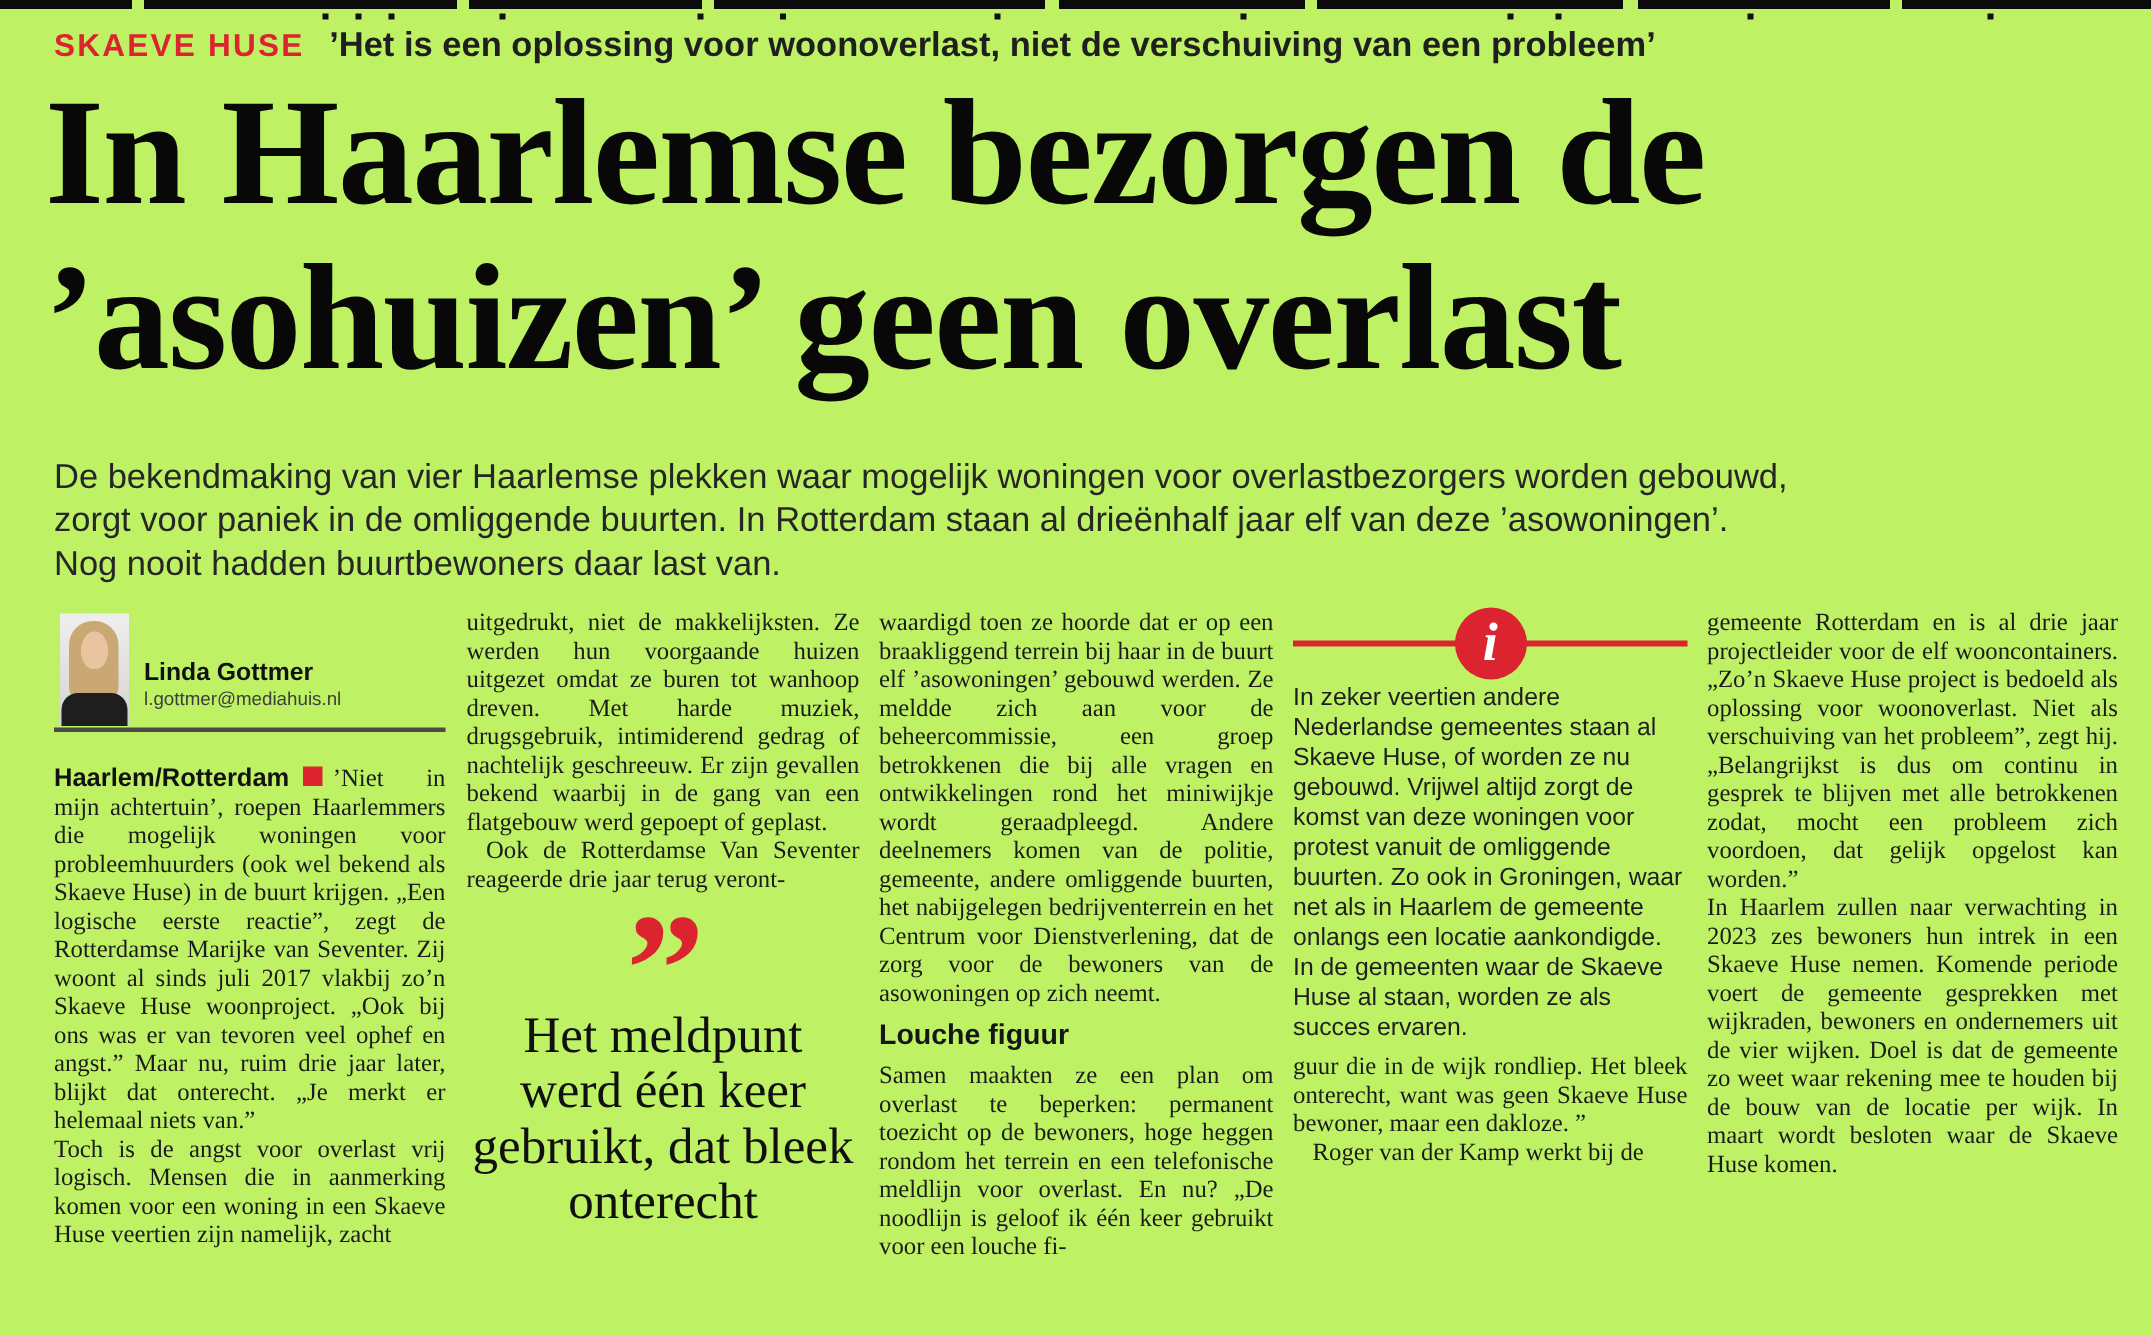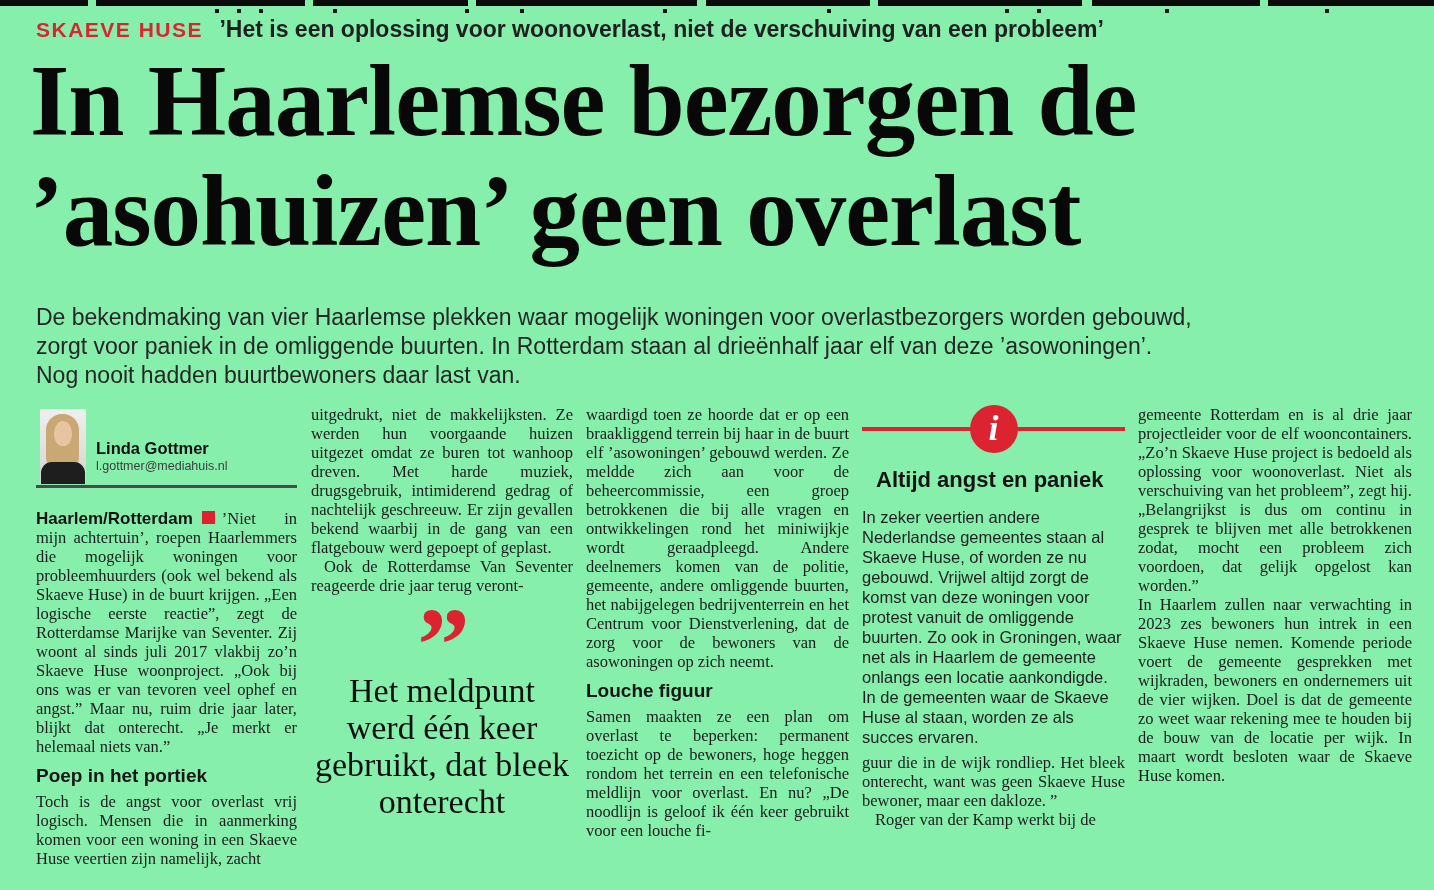--- a/index.html
+++ b/index.html
@@ -1,16 +1,16 @@
 <!DOCTYPE html>
 <html><head>
 <meta charset="utf-8">
 <style>
   html,body{margin:0;padding:0;background:#ffffff;}
-  .page{position:relative;width:1434px;height:890px;background:#86efac;overflow:hidden;
+  .page{position:relative;width:1434px;height:890px;background:#bef264;overflow:hidden;
         font-family:"Liberation Serif",serif;color:#1b1b1b;}
 
   
   .top-strip{position:absolute;left:0;top:0;width:1434px;height:6px;
     background:linear-gradient(to right,
       #0b0b0b 0 88px,transparent 88px 96px,
       #0b0b0b 96px 305px,transparent 305px 313px,
       #0b0b0b 313px 468px,transparent 468px 476px,
       #0b0b0b 476px 697px,transparent 697px 706px,
       #0b0b0b 706px 870px,transparent 870px 878px,
@@ -111,21 +111,20 @@
         <div class="bp-face"></div>
         <div class="bp-shirt"></div>
       </div>
       <div class="byline-meta">
         <div class="byline-name">Linda Gottmer</div>
         <div class="byline-email">l.gottmer@mediahuis.nl</div>
       </div>
       <div class="byline-rule"></div>
     </div>
     <p class="body-p"><span class="dateline">Haarlem/Rotterdam</span><span class="red-square"></span><span>’Niet in mijn achtertuin’, roepen Haarlemmers die mogelijk woningen voor probleemhuurders (ook wel bekend als Skaeve Huse) in de buurt krijgen. „Een logische eerste reactie”, zegt de Rotterdamse Marijke van Seventer. Zij woont al sinds juli 2017 vlakbij zo’n Skaeve Huse woonproject. „Ook bij ons was er van tevoren veel ophef en angst.” Maar nu, ruim drie jaar later, blijkt dat onterecht. „Je merkt er helemaal niets van.”</span></p>
-    <h3 class="sect-head">Poep in het portiek</h3>
     <p class="body-p">Toch is de angst voor overlast vrij logisch. Mensen die in aanmerking komen voor een woning in een Skaeve Huse veertien zijn namelijk, zacht</p>
   </div>
 
   <div class="col col2">
     <p class="body-p">uitgedrukt, niet de makkelijksten. Ze werden hun voorgaande huizen uitgezet omdat ze buren tot wanhoop dreven. Met harde muziek, drugsgebruik, intimiderend gedrag of nachtelijk geschreeuw. Er zijn gevallen bekend waarbij in de gang van een flatgebouw werd gepoept of geplast.</p>
     <p class="body-p indent">Ook de Rotterdamse Van Seventer reageerde drie jaar terug veront-</p>
     <div class="pull-quote">
       <div class="pq-marks">”</div>
       <div class="pq-text">Het meldpunt werd één keer gebruikt, dat bleek onterecht</div>
     </div>
@@ -138,21 +137,20 @@
   </div>
 
   <div class="col col4">
     <div class="infobox">
       <div class="info-rule-wrap">
         <div class="info-rule"></div>
         <div class="info-circle">
           <div class="info-i">i</div>
         </div>
       </div>
-      <h3 class="info-head">Altijd angst en paniek</h3>
       <p class="info-body">In zeker veertien andere Nederlandse gemeentes staan al Skaeve Huse, of worden ze nu gebouwd. Vrijwel altijd zorgt de komst van deze woningen voor protest vanuit de omliggende buurten. Zo ook in Groningen, waar net als in Haarlem de gemeente onlangs een locatie aankondigde. In de gemeenten waar de Skaeve Huse al staan, worden ze als succes ervaren.</p>
     </div>
     <p class="body-p resume">guur die in de wijk rondliep. Het bleek onterecht, want was geen Skaeve Huse bewoner, maar een dakloze. ”</p>
     <p class="body-p indent">Roger van der Kamp werkt bij de</p>
   </div>
 
   <div class="col col5">
     <p class="body-p">gemeente Rotterdam en is al drie jaar projectleider voor de elf wooncontainers. „Zo’n Skaeve Huse project is bedoeld als oplossing voor woonoverlast. Niet als verschuiving van het probleem”, zegt hij. „Belangrijkst is dus om continu in gesprek te blijven met alle betrokkenen zodat, mocht een probleem zich voordoen, dat gelijk opgelost kan worden.”</p>
     <p class="body-p">In Haarlem zullen naar verwachting in 2023 zes bewoners hun intrek in een Skaeve Huse nemen. Komende periode voert de gemeente gesprekken met wijkraden, bewoners en ondernemers uit de vier wijken. Doel is dat de gemeente zo weet waar rekening mee te houden bij de bouw van de locatie per wijk. In maart wordt besloten waar de Skaeve Huse komen.</p>
   </div>

